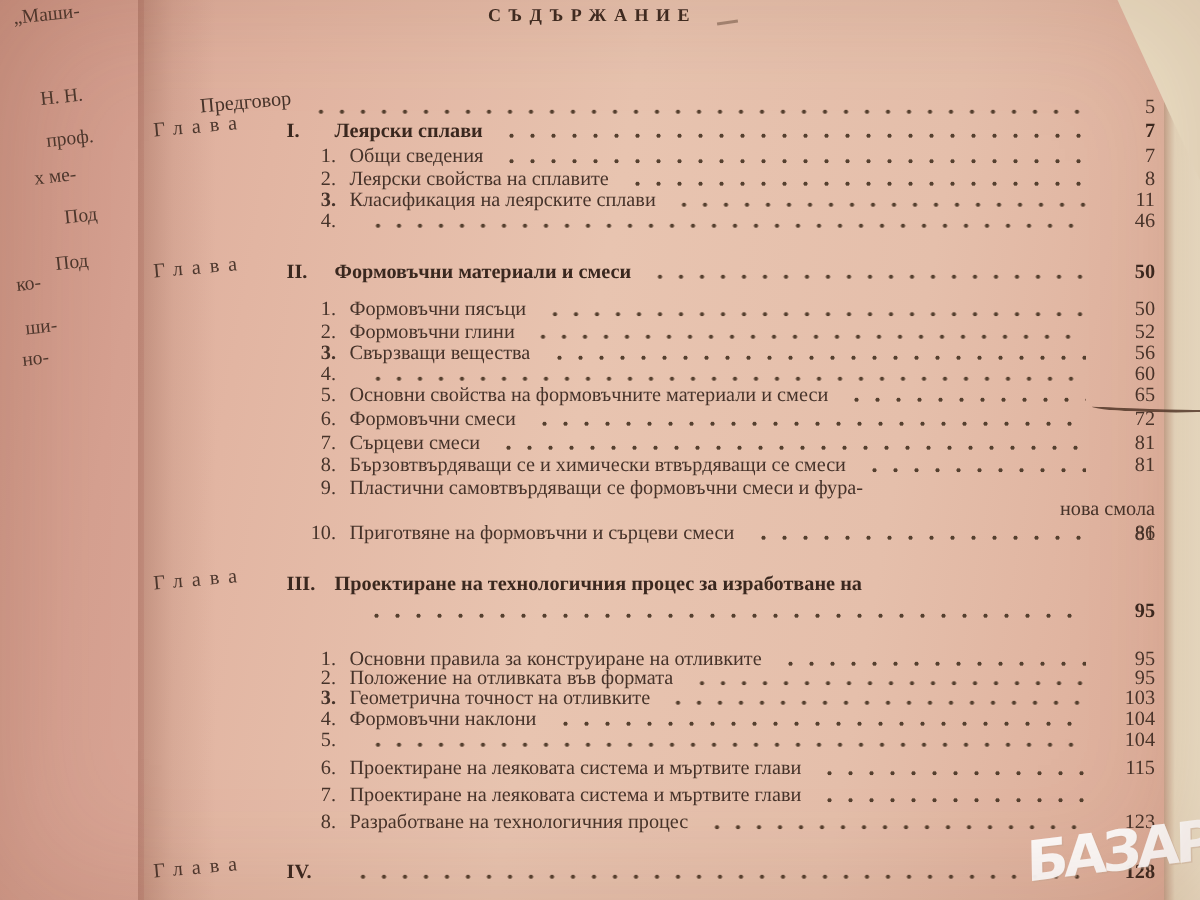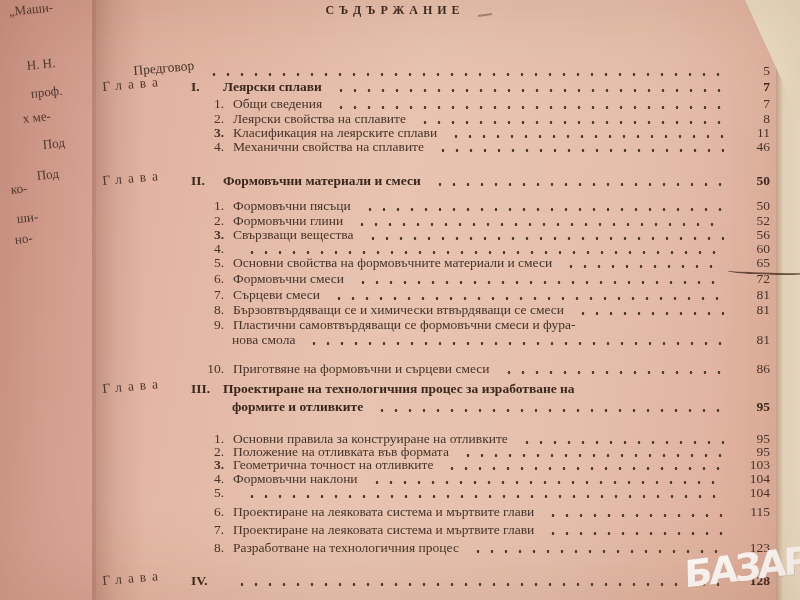--- a/index.html
+++ b/index.html
@@ -32,21 +32,21 @@
        background-size:14px 5px;background-repeat:repeat-x;background-position:2px 1px;}
   .pg{width:38px;text-align:right;flex:0 0 auto;}
   .inum{width:28px;text-align:right;margin-right:9px;flex:0 0 auto;}
   .bnum{font-weight:bold;}
   .preface-row{left:134px;}
   .preface-row .ptext{display:inline-block;transform:rotate(-5deg);transform-origin:left bottom;}
   .chapter{left:103px;font-weight:bold;color:#3a281f;}
   .glava{display:inline-block;width:88px;letter-spacing:6px;font-weight:normal;
        color:#4c372d;transform:rotate(-5deg);transform-origin:left bottom;flex:0 0 auto;}
   .numeral{width:32px;flex:0 0 auto;}
-  .cont-row{left:232px;}
+  .cont-row{left:232px;flex-direction:column;}
   .wrap2{left:232px;font-weight:bold;color:#3a281f;}
   .noleader .leader{background:none;}
   
   .pen-underline{position:absolute;left:728px;top:268px;width:88px;height:5px;
        border-bottom:2px solid rgba(72,48,34,.8);border-radius:0 0 70% 30%;
        transform:rotate(2.5deg);}
   .pen-dash{position:absolute;left:478px;top:14px;width:14px;height:2px;
        background:rgba(85,60,45,.45);transform:rotate(-8deg);}
   
   .wm-optopod{position:absolute;left:16px;top:22px;color:rgba(255,255,255,.92);
@@ -106,21 +106,20 @@
     <span class="pg">8</span>
   </div>
   <div class="row" style="top:124px">
     <span class="inum bnum">3.</span>
     <span>Класификация на леярските сплави</span>
     <span class="leader"></span>
     <span class="pg">11</span>
   </div>
   <div class="row" style="top:138px">
     <span class="inum">4.</span>
-    <span>Механични свойства на сплавите</span>
     <span class="leader"></span>
     <span class="pg">46</span>
   </div>
 
   <div class="row chapter" style="top:172px">
     <span class="glava">Глава</span>
     <span class="numeral">II.</span>
     <span>Формовъчни материали и смеси</span>
     <span class="leader"></span>
     <span class="pg">50</span>
@@ -176,34 +175,33 @@
     <span class="inum">9.</span>
     <span>Пластични самовтвърдяващи се формовъчни смеси и фура-</span>
     <span class="leader"></span>
     <span class="pg"></span>
   </div>
   <div class="row cont-row" style="top:331px">
     <span>нова смола</span>
     <span class="leader"></span>
     <span class="pg">81</span>
   </div>
-  <div class="row" style="top:360px">
+  <div class="row" style="top:346px">
     <span class="inum">10.</span>
     <span>Приготвяне на формовъчни и сърцеви смеси</span>
     <span class="leader"></span>
     <span class="pg">86</span>
   </div>
 
   <div class="row chapter noleader" style="top:380px">
     <span class="glava">Глава</span>
     <span class="numeral">III.</span>
     <span>Проектиране на технологичния процес за изработване на</span>
   </div>
   <div class="row wrap2" style="top:398px">
-    <span>формите и отливките</span>
     <span class="leader"></span>
     <span class="pg">95</span>
   </div>
   <div class="row" style="top:430px">
     <span class="inum">1.</span>
     <span>Основни правила за конструиране на отливките</span>
     <span class="leader"></span>
     <span class="pg">95</span>
   </div>
   <div class="row" style="top:443px">

